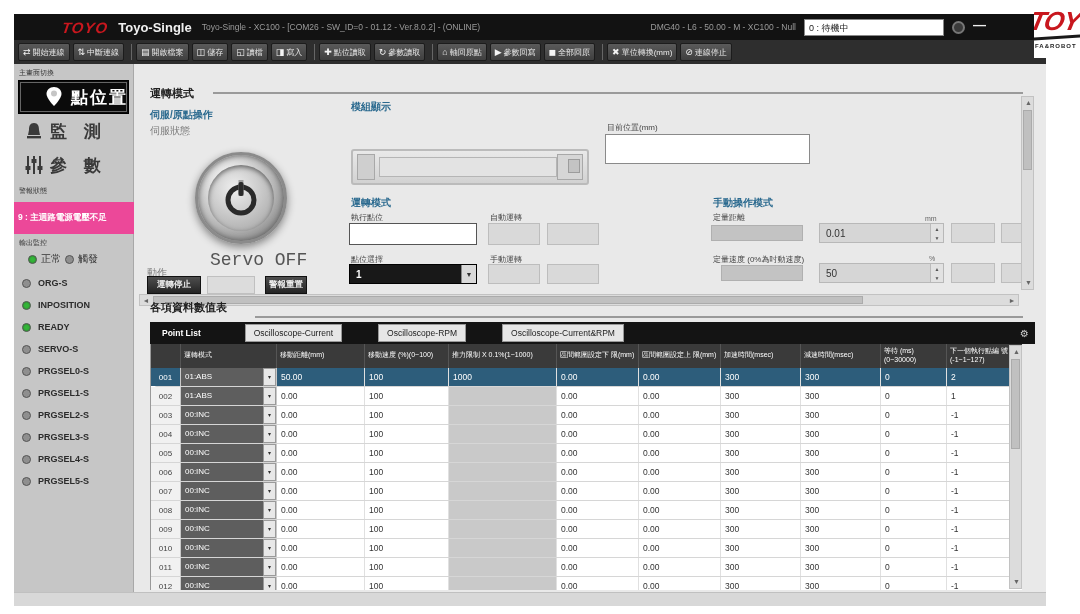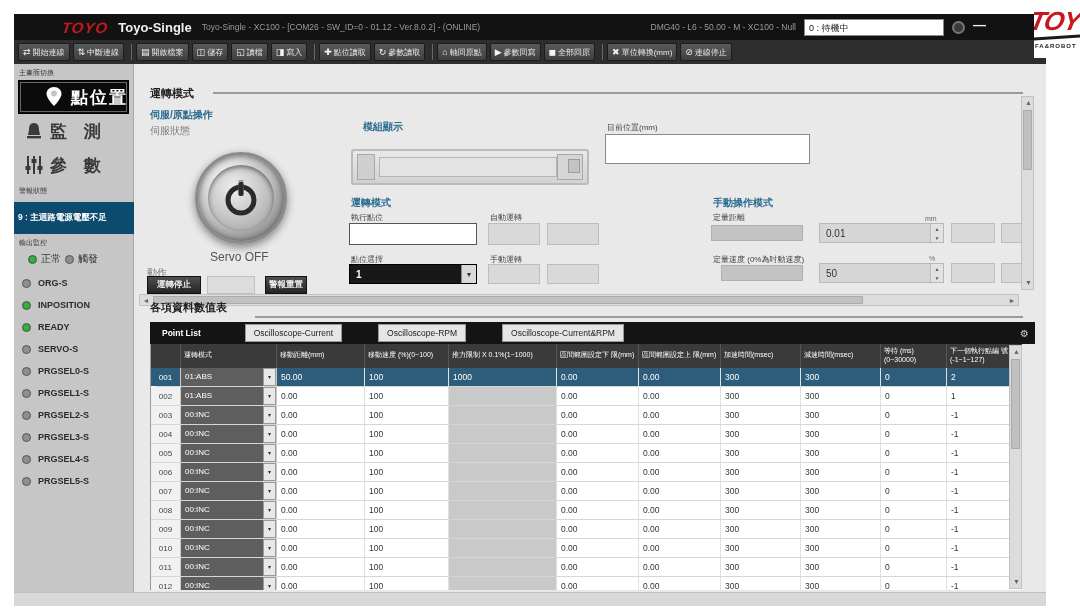--- a/index.html
+++ b/index.html
@@ -41,21 +41,21 @@
   
   .sidebar { position:absolute; left:0; top:50px; width:120px; height:542px; background:#c6c6c6;
              border-right:1px solid #a8a8a8; }
   .sb-caption { font-size:7px; color:#333; padding:4px 0 2px 5px; }
   .sb-nav { margin:0 4px; }
   .sb-item { display:flex; align-items:center; height:34px; padding-left:6px; color:#3a3a3a; cursor:pointer; }
   .sb-item .sb-ico { width:26px; text-align:center; }
   .sb-item .sb-label { font-size:17px; font-weight:bold; letter-spacing:6px; white-space:nowrap; }
   .sb-item.active { background:#0b0b0b; color:#fff; border:1px solid #000; outline:1px solid #666; outline-offset:-3px;justify-content:flex-end; }
   .sb-item.active .sb-label { letter-spacing:2px; }
-  .alarm-box { margin:4px 0 0 0; width:120px; min-height:32px; background:#0c4a6e; color:#fff;
+  .alarm-box { margin:4px 0 0 0; width:120px; min-height:32px; background:#ec4899; color:#fff;
                font-size:8.5px; font-weight:bold; display:flex; align-items:center; padding:4px 4px; }
   .legend { display:flex; align-items:center; font-size:10px; color:#333; padding:2px 0 2px 14px; gap:4px; }
   .dot { width:9px; height:9px; border-radius:50%; border:1px solid #555; display:inline-block; }
   .dot.on { background:#35b53a; box-shadow:inset 0 0 2px #1d7d20; }
   .dot.off { background:#8f8f8f; }
   .sig-list { margin-top:4px; }
   .sig-row { display:flex; align-items:center; height:22px; padding-left:8px; gap:7px; }
   .sig-name { font-size:9px; color:#2b2b2b; font-weight:bold; }
 
   
@@ -66,21 +66,21 @@
   .mini { position:absolute; font-size:10px; color:#7a7a7a; }
   .lab { position:absolute; font-size:8px; color:#444; }
 
   
   .power { position:absolute; left:60px; top:88px; width:92px; height:92px; border-radius:50%;
            background:radial-gradient(circle at 35% 30%, #fafafa, #b9b9b9 55%, #6f6f6f);
            border:3px solid #8b8b8b; box-shadow:0 3px 8px rgba(0,0,0,.45), inset 0 0 6px #555; }
   .power-inner { position:absolute; left:10px; top:10px; width:66px; height:66px; border-radius:50%;
                  background:radial-gradient(circle at 40% 35%, #efefef, #9d9d9d);
                  box-shadow:inset 0 2px 5px rgba(0,0,0,.5); display:flex; align-items:center; justify-content:center; }
-  .servo-state { position:absolute; font-size:12px; color:#555; }
+  .servo-state { position:absolute; font-size:18px; color:#555;font-family:Liberation Mono, monospace; }
 
   .dark-btn { position:absolute; background:linear-gradient(#4e4e4e,#242424); color:#eee; font-size:8.5px;
               font-weight:bold; border:1px solid #111; display:flex; align-items:center; justify-content:center; }
   .ghost-btn { position:absolute; background:#dcdcdc; border:1px solid #c0c0c0; }
   .gray-btn  { position:absolute; background:#d9d9d9; border:1px solid #bdbdbd; }
 
   
   .actuator { position:absolute; left:216px; top:85px; width:238px; height:36px;
               background:linear-gradient(#e9e9e9,#d2d2d2); border:2px solid #bbb; border-radius:3px; }
   .act-slider { position:absolute; left:4px; top:3px; width:18px; height:26px; background:#cfcfcf;
@@ -324,21 +324,21 @@
           </svg>
         </div>
       </div>
       <div class="servo-state" style="left:75px; top:186px;">Servo OFF</div>
 
       <div class="mini" style="left:12px; top:202px;">動作</div>
       <div class="dark-btn" style="left:12px; top:212px; width:54px; height:18px;">運轉停止</div>
       <div class="ghost-btn" style="left:72px; top:212px; width:48px; height:18px;"></div>
       <div class="dark-btn" style="left:130px; top:212px; width:42px; height:18px;">警報重置</div>
 
-      <div class="blue-h" style="left:216px; top:56px;margin-left:12px;">模組顯示</div>
+      <div class="blue-h" style="left:216px; top:36px;">模組顯示</div>
       <div class="actuator">
         <div class="act-slider"></div>
         <div class="act-rail"></div>
         <div class="act-cap"></div>
         <div class="act-cap-in"></div>
       </div>
 
       <div class="lab" style="left:472px; top:58px;">目前位置(mm)</div>
       <div class="text-input" style="left:470px; top:70px; width:205px; height:30px;"></div>
 

